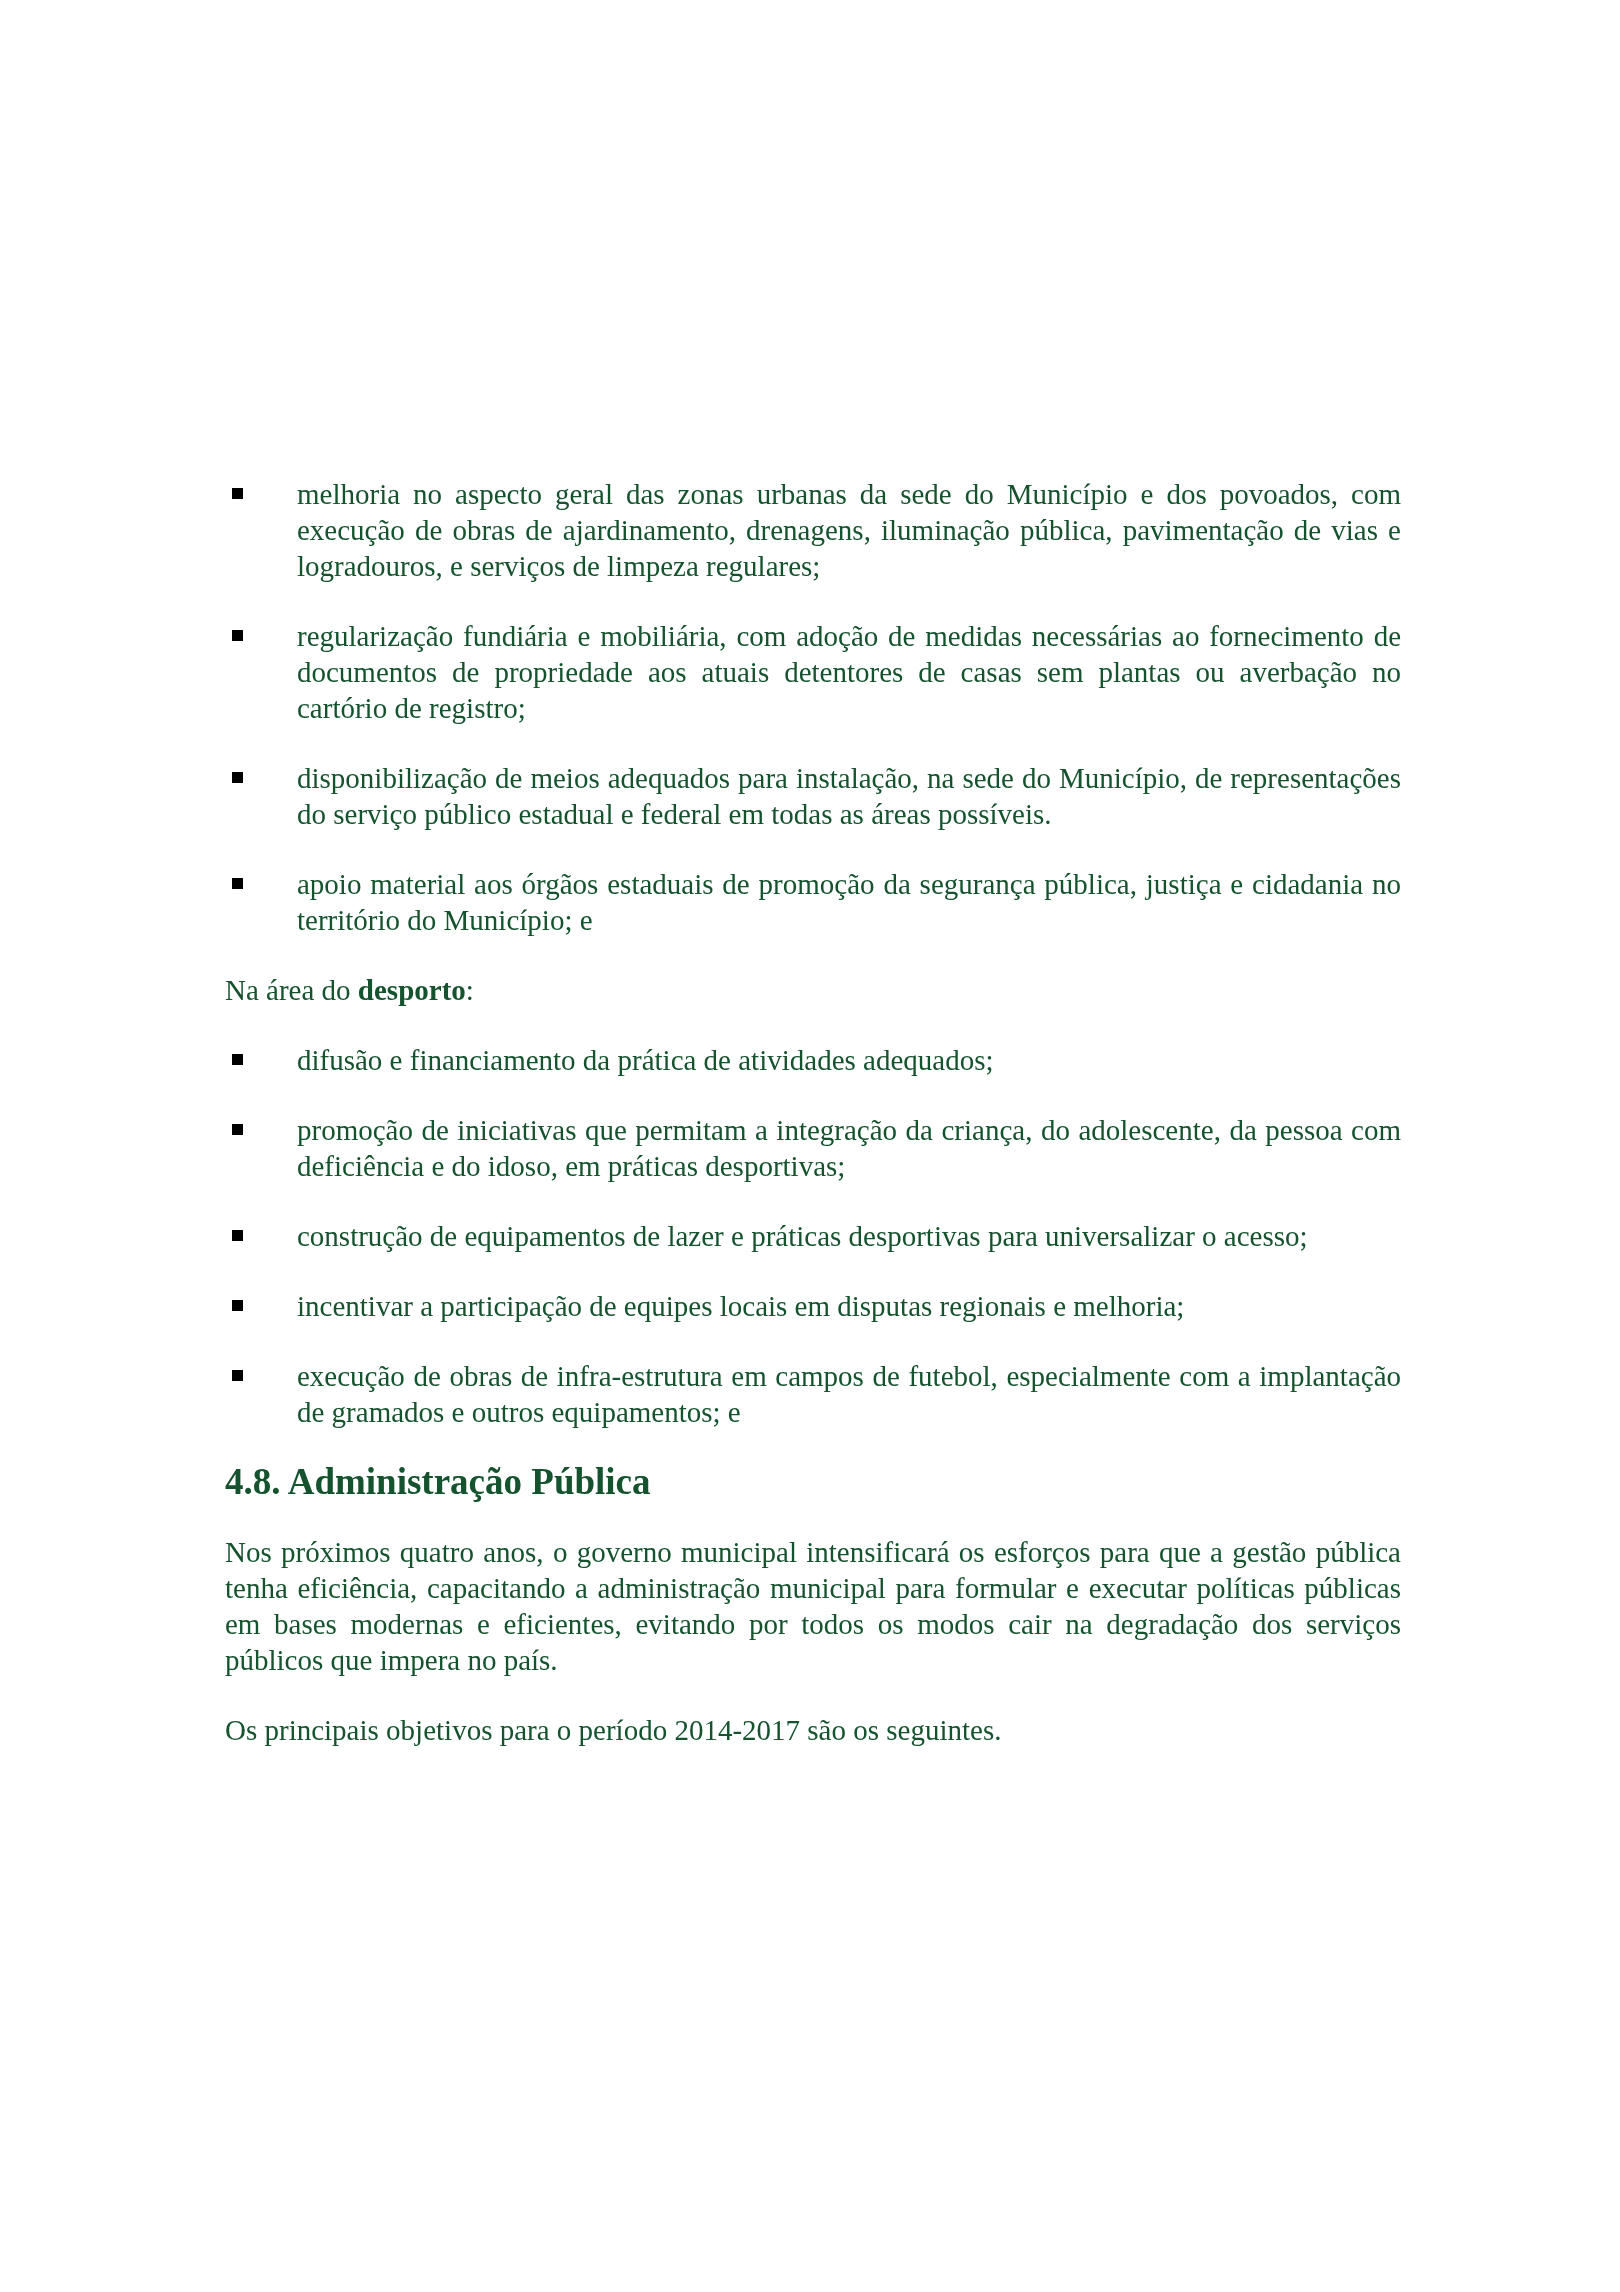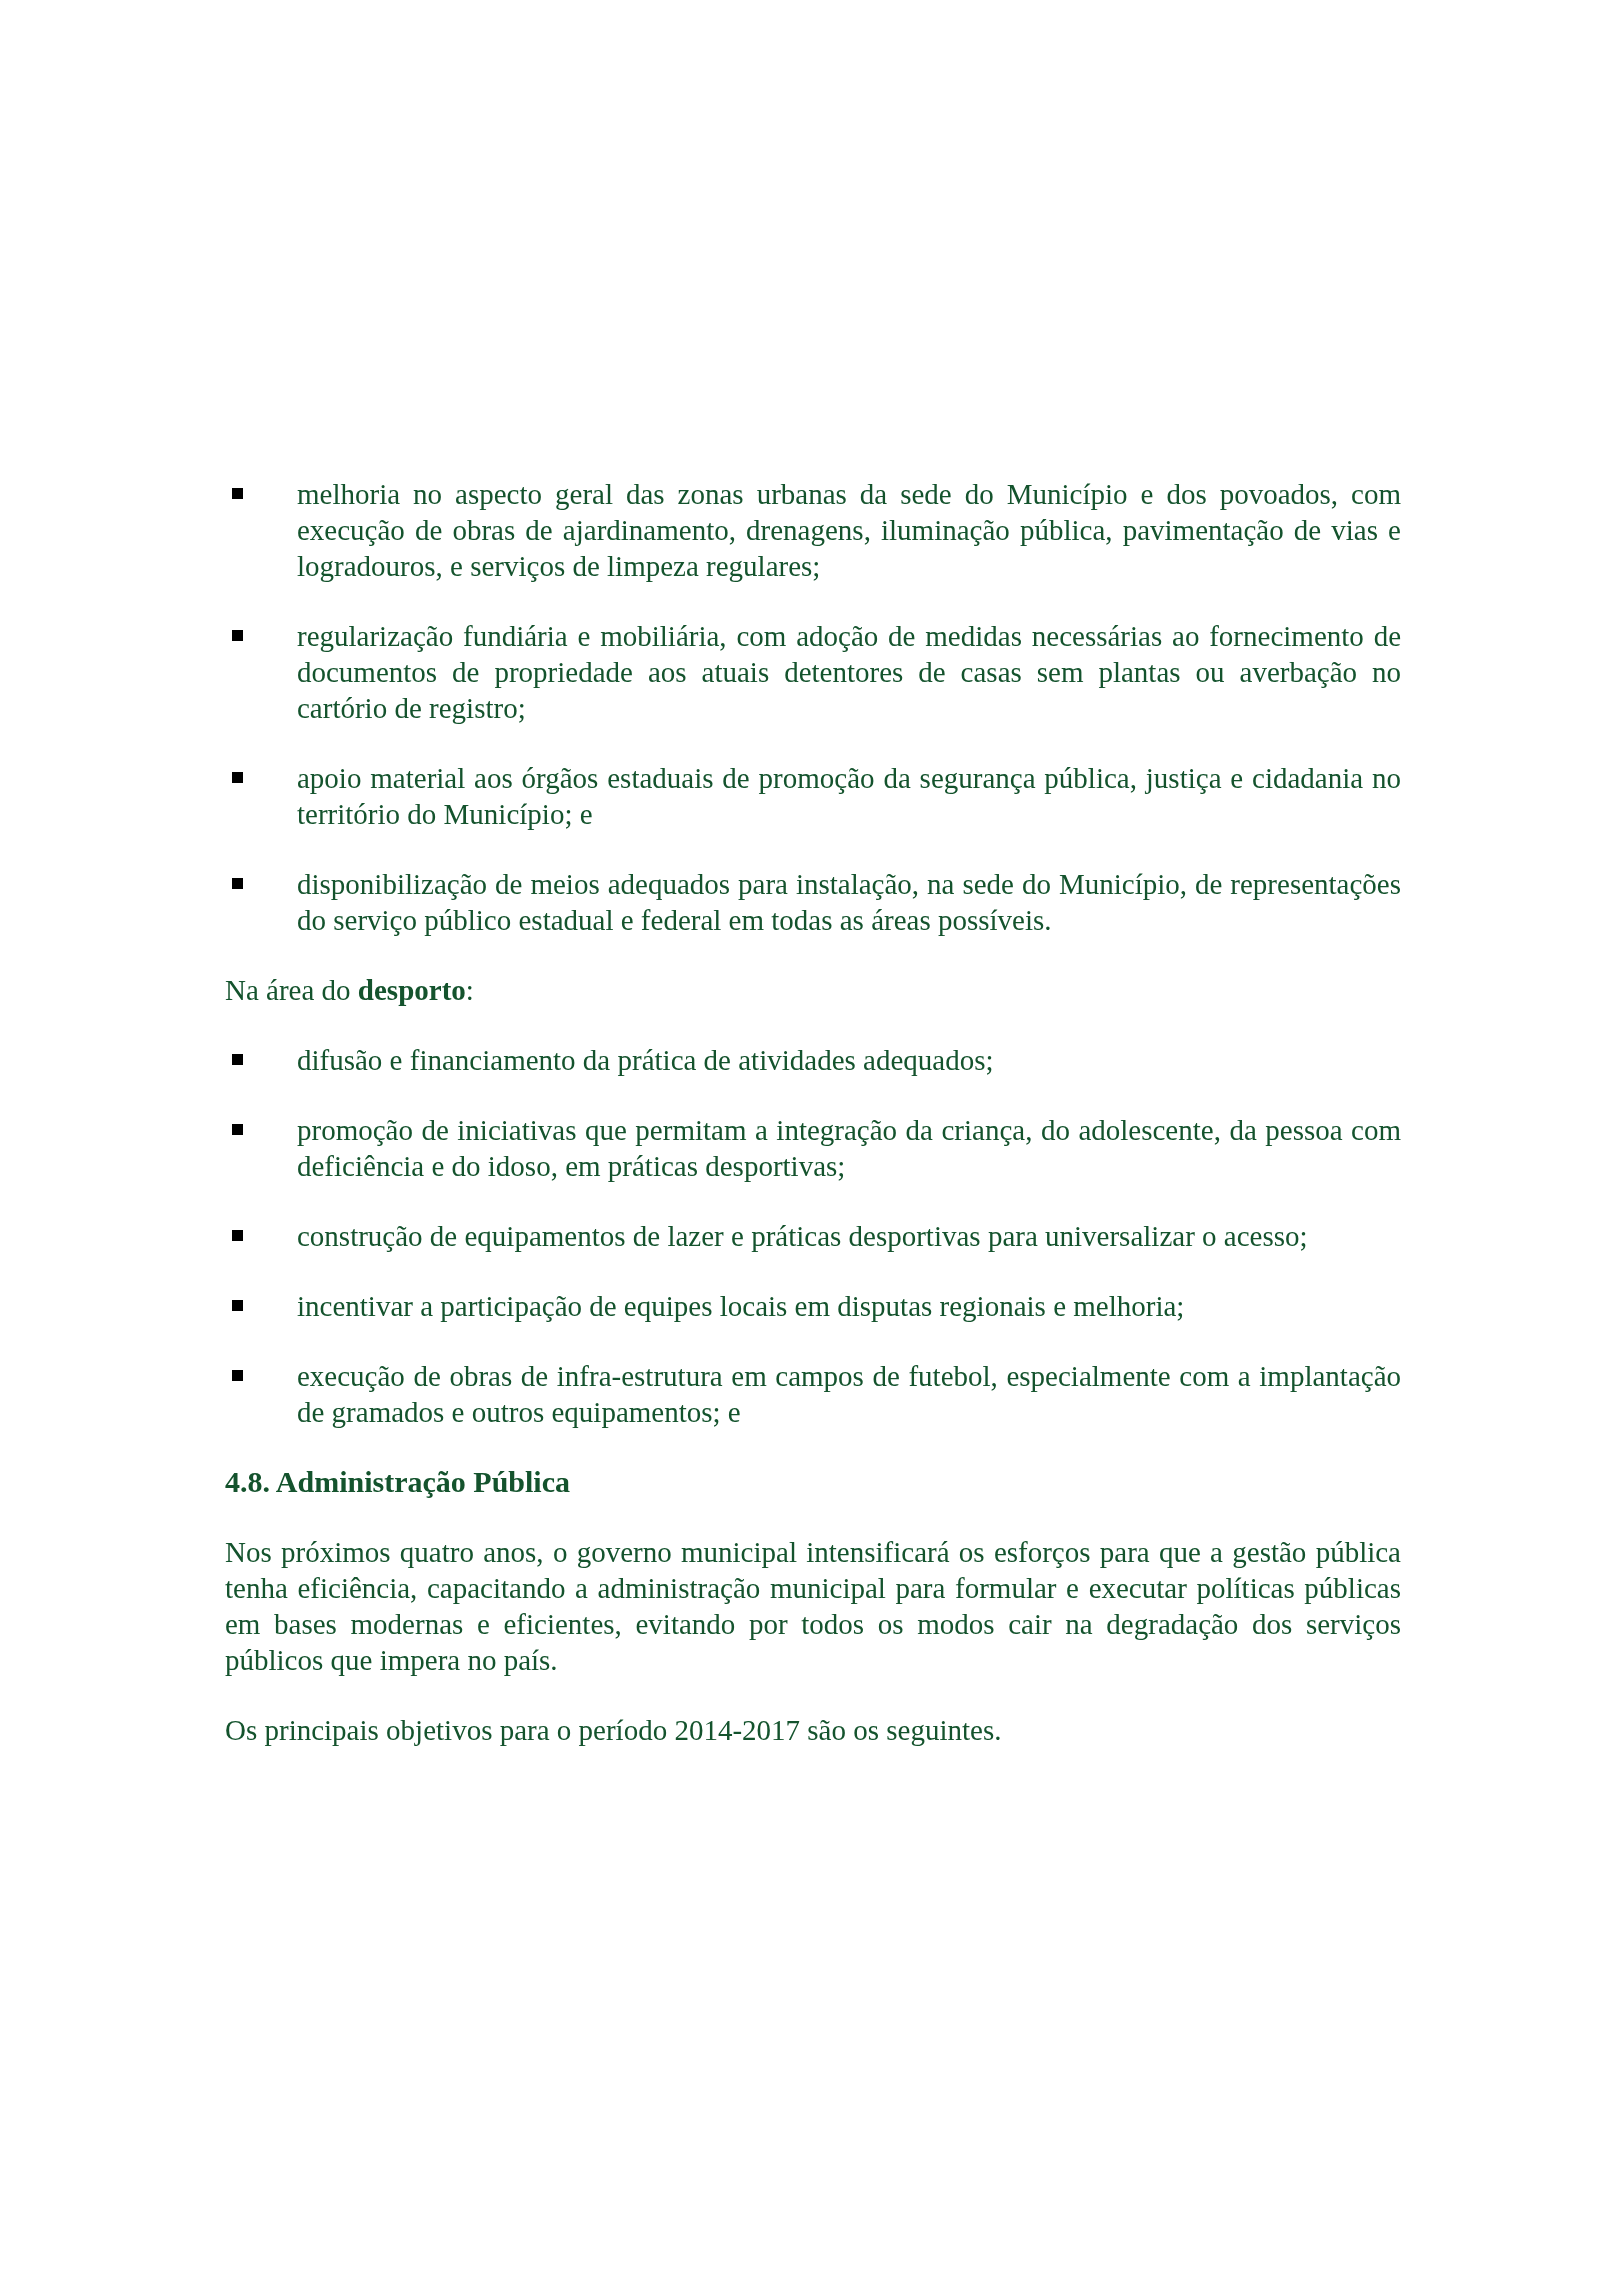--- a/index.html
+++ b/index.html
@@ -34,21 +34,21 @@
     background: #000000;
     margin-top: 11.8px;
     margin-left: 6.9px;
   }
   .btext {
     flex: 1 1 auto;
     margin: 0;
   }
   .heading {
     font-weight: bold;
-    font-size: 30px;
+    font-size: 37px;
   }
   .lead b { font-weight: bold; }
 </style>
 </head>
 <body>
 
 <div class="page">
 
   <div class="para bullet">
     <span class="marker-col">
@@ -61,28 +61,28 @@
     <span class="marker-col">
         <span class="marker"></span>
       </span>
     <p class="btext justify">regularização fundiária e mobiliária, com adoção de medidas necessárias ao fornecimento de documentos de propriedade aos atuais detentores de casas sem plantas ou averbação no cartório de registro;</p>
   </div>
 
   <div class="para bullet">
     <span class="marker-col">
         <span class="marker"></span>
       </span>
-    <p class="btext justify">apoio material aos órgãos estaduais de promoção da segurança pública, justiça e cidadania no território do Município; e</p>
+    <p class="btext justify">disponibilização de meios adequados para instalação, na sede do Município,  de representações do serviço público estadual e federal  em todas as áreas possíveis.</p>
   </div>
 
   <div class="para bullet">
     <span class="marker-col">
         <span class="marker"></span>
       </span>
-    <p class="btext justify">disponibilização de meios adequados para instalação, na sede do Município,  de representações do serviço público estadual e federal  em todas as áreas possíveis.</p>
+    <p class="btext justify">apoio material aos órgãos estaduais de promoção da segurança pública, justiça e cidadania no território do Município; e</p>
   </div>
 
   <p class="para lead"><span>Na área do </span><b>desporto</b><span>:</span></p>
 
   <div class="para bullet">
     <span class="marker-col">
         <span class="marker"></span>
       </span>
     <p class="btext justify">difusão e financiamento da prática de atividades adequados;</p>
   </div>

